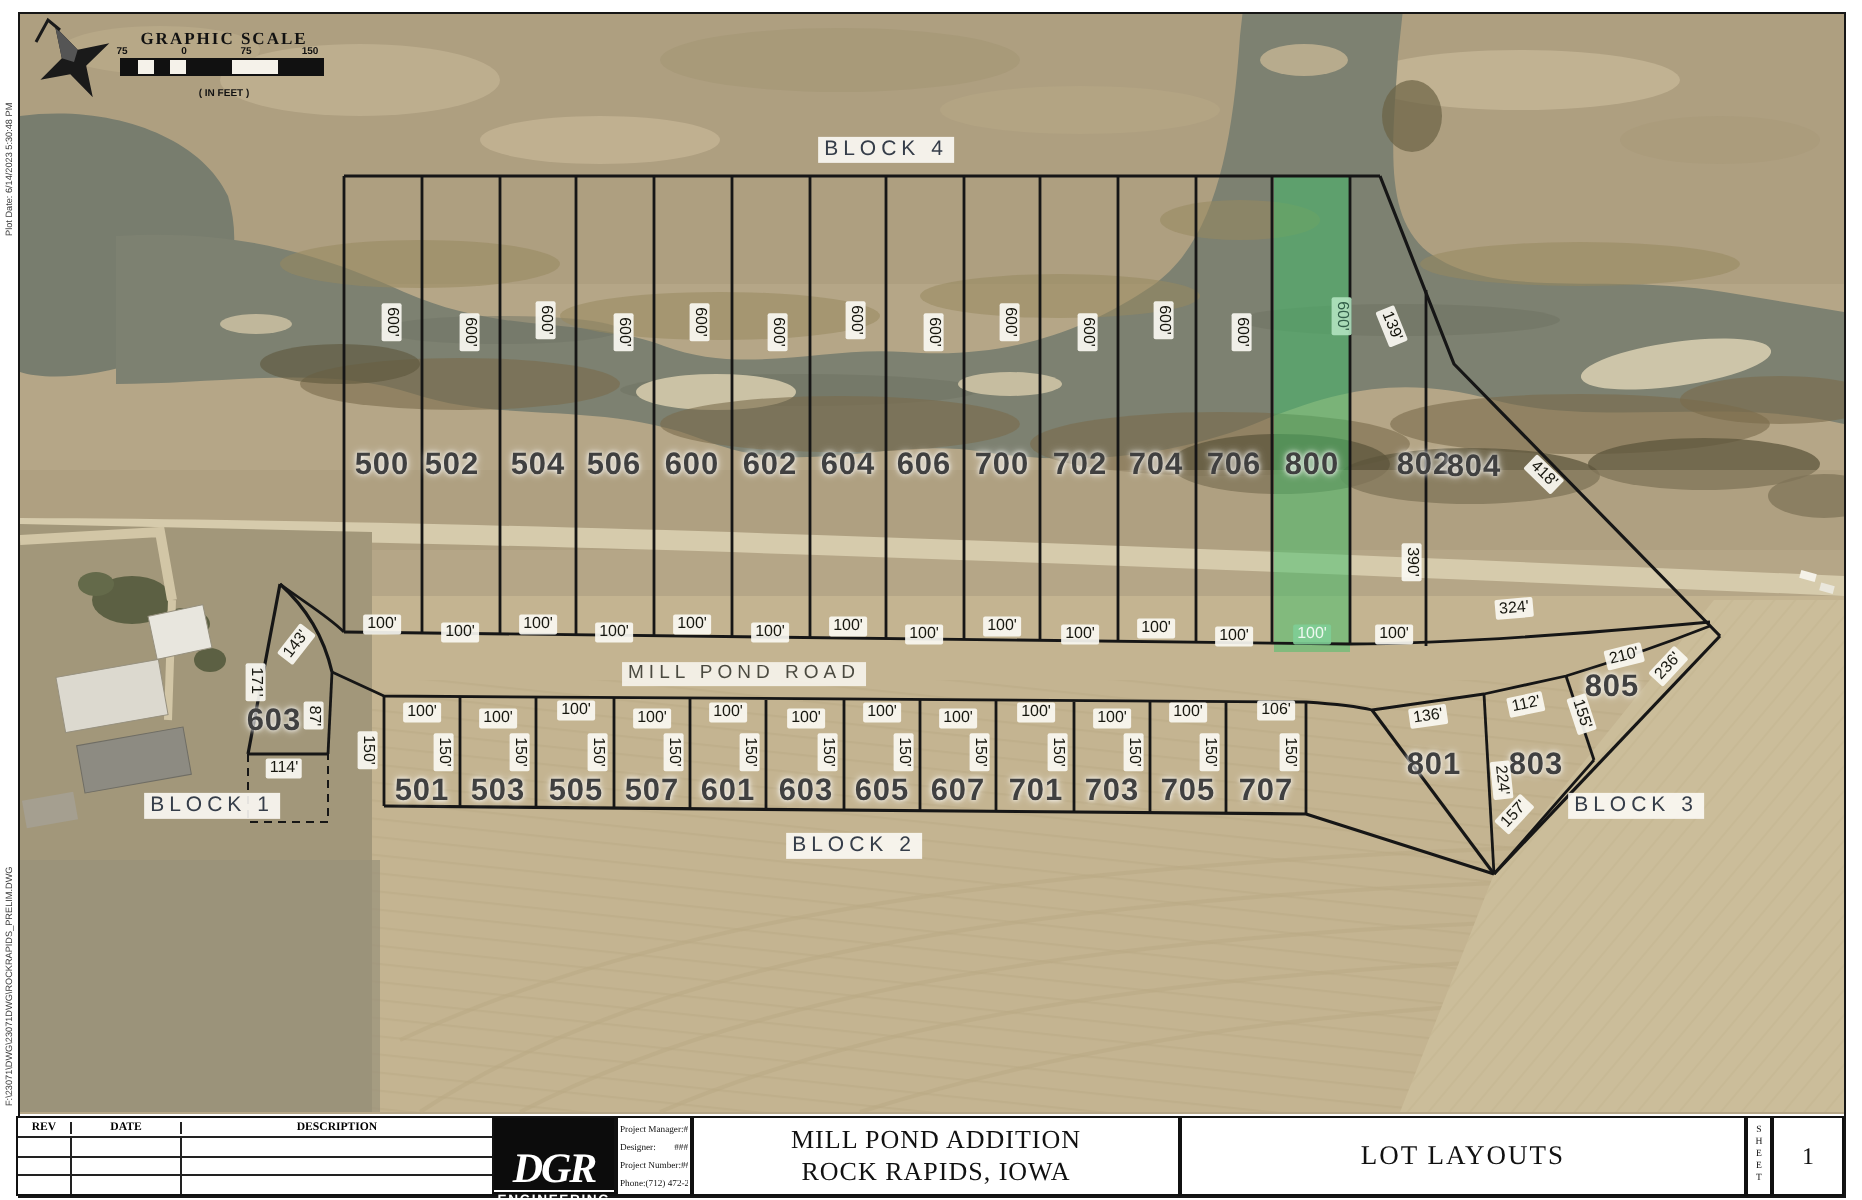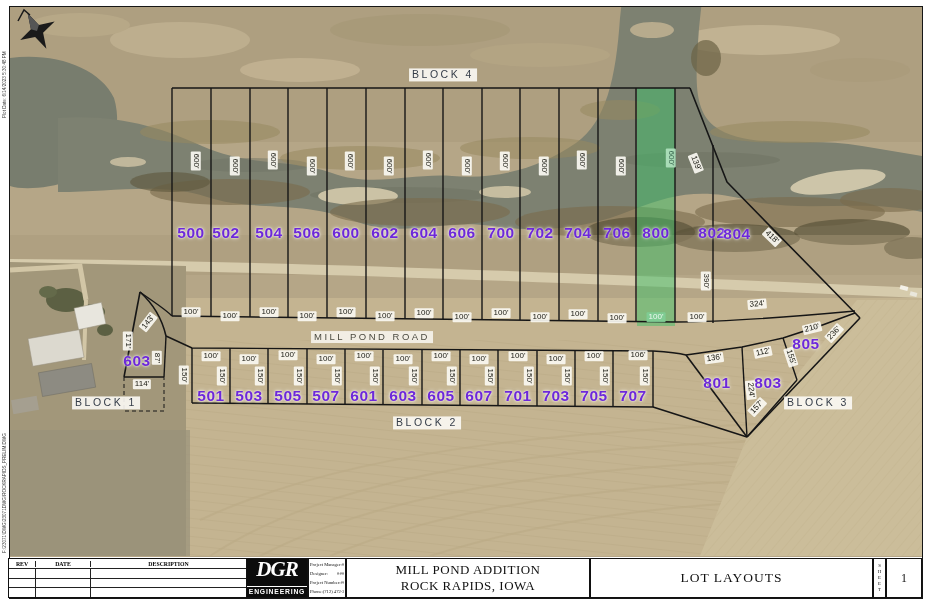--- a/index.html
+++ b/index.html
@@ -1,21 +1,21 @@
 <!DOCTYPE html>
 <html><head>
 <meta charset="utf-8">
 <style>
   html,body{margin:0;padding:0;background:#e8e8e8;}
   .sheet{position:relative;width:931px;height:600px;background:#ffffff;overflow:hidden;
          font-family:"Liberation Sans",sans-serif;}
   .frame{position:absolute;left:9px;top:6px;width:912px;height:591px;border:1.5px solid #161616;z-index:5;pointer-events:none;}
   svg.aerial{position:absolute;left:0;top:0;z-index:1;}
   .lbl{position:absolute;z-index:3;white-space:nowrap;transform:translate(-50%,-50%) rotate(var(--r,0deg));}
-  .lotnum{font-size:15.5px;font-weight:bold;color:#6d28d9;letter-spacing:.5px;
+  .lotnum{font-size:15.5px;font-weight:bold;color:#404040;letter-spacing:.5px;
           text-shadow:0 0 2px rgba(255,255,255,.95),0 0 4px rgba(255,255,255,.8);}
   .dim{font-size:8px;color:#17170f;background:rgba(250,248,242,.92);padding:0 2px;line-height:1.2;border-radius:1px;}
   .dim.gbg{background:rgba(176,226,190,.92);color:#33604a;}
   .dim.gsolid{background:rgba(126,206,150,.9);color:#eef8f0;}
   .blocklbl{font-size:10.5px;color:#353d49;background:rgba(252,250,245,.9);padding:0 3px;letter-spacing:2.5px;line-height:1.25;}
   .roadlbl{font-size:9.5px;color:#4b4a40;background:rgba(250,248,242,.85);padding:0 3px;letter-spacing:2.5px;line-height:1.25;}
   .scale{position:absolute;left:55px;top:11px;width:115px;height:42px;z-index:4;}
   .scale .title{position:absolute;left:57px;top:8px;transform:translate(-50%,-50%);font-family:"Liberation Serif",serif;
                 font-weight:bold;font-size:8.5px;letter-spacing:1px;color:#111;white-space:nowrap;}
   .scale .tick{position:absolute;transform:translate(-50%,0);font-size:5px;font-weight:bold;color:#111;top:12px;}
@@ -27,21 +27,21 @@
   
   .tb{position:absolute;z-index:7;background:#fff;border:1px solid #111;box-sizing:border-box;top:558px;height:40px;}
   .tb-rev{left:8px;width:239px;display:flex;flex-direction:column;font-family:"Liberation Serif",serif;}
   .tb-rev .hdr{display:flex;border-bottom:1px solid #222;font-size:5.8px;font-weight:bold;height:9px;align-items:center;}
   .tb-rev .row{display:flex;border-bottom:1px solid #222;flex:1;}
   .tb-rev .row:last-child{border-bottom:none;}
   .c-rev{width:26px;border-right:1px solid #222;text-align:center;}
   .c-date{width:54px;border-right:1px solid #222;text-align:center;}
   .c-desc{flex:1;text-align:center;}
   .tb-logo{left:246px;width:62px;background:#0c0c0c;display:flex;flex-direction:column;align-items:center;justify-content:space-between;}
-  .tb-logo .dgr{color:#fff;font-weight:bold;font-size:21px;letter-spacing:-1px;line-height:1;margin-top:0;font-family:"Liberation Serif",serif;font-style:italic;}
+  .tb-logo .dgr{color:#fff;font-weight:bold;font-size:21px;letter-spacing:-1px;line-height:1;margin-top:15px;font-family:"Liberation Serif",serif;font-style:italic;}
   .tb-logo .eng{color:#fff;font-size:6.8px;font-weight:bold;letter-spacing:.8px;border-top:1px solid #fff;width:100%;text-align:center;padding:1px 0 2px;}
   .tb-info{left:308px;width:38px;font-family:"Liberation Serif",serif;font-size:4.6px;color:#111;display:flex;flex-direction:column;justify-content:space-around;padding:1px 1px;}
   .tb-info .r{display:flex;justify-content:space-between;white-space:nowrap;overflow:hidden;}
   .tb-title{left:346px;width:244px;display:flex;flex-direction:column;align-items:center;justify-content:center;
             font-family:"Liberation Serif",serif;font-size:13px;color:#111;letter-spacing:.5px;line-height:1.25;}
   .tb-layout{left:590px;width:283px;display:flex;align-items:center;justify-content:center;
              font-family:"Liberation Serif",serif;font-size:13.5px;color:#111;letter-spacing:1px;}
   .tb-sheetword{left:873px;width:13px;display:flex;align-items:center;justify-content:center;
                 font-family:"Liberation Serif",serif;font-size:4.8px;color:#111;}
   .tb-sheetword span{writing-mode:vertical-rl;text-orientation:upright;letter-spacing:1px;}
@@ -185,20 +185,37 @@
   <div class="frame"></div>
 
   <svg class="narrow" width="46" height="48" viewBox="0 0 46 48">
     <g transform="rotate(-28 23 26)">
       <polygon points="23,6 27.5,21.5 43,26 27.5,30.5 23,46 18.5,30.5 4,26 18.5,21.5" fill="#1a1a1a"></polygon>
       <polygon points="23,6 27.5,21.5 23,26 18.5,21.5" fill="#555"></polygon>
     </g>
     <polyline points="4,16 10,5 16,10" fill="none" stroke="#1a1a1a" stroke-width="1.5"></polyline>
   </svg>
 
+  <div class="scale">
+    <div class="title">GRAPHIC SCALE</div>
+    <span class="tick" style="left:6px">75</span>
+    <span class="tick" style="left:37px">0</span>
+    <span class="tick" style="left:68px">75</span>
+    <span class="tick" style="left:100px">150</span>
+    <div class="bar">
+      <div class="b" style="width:8px"></div>
+        <div class="w" style="width:8px"></div>
+      <div class="b" style="width:8px"></div>
+        <div class="w" style="width:8px"></div>
+      <div class="b" style="width:23px"></div>
+        <div class="w" style="width:23px"></div>
+      <div class="b" style="width:22px"></div>
+    </div>
+    <div class="units">( IN FEET )</div>
+  </div>
 
   <div class="vnote" style="left:2px;top:118px">Plot Date: 6/14/2023 5:30:48 PM</div>
   <div class="vnote" style="left:2px;top:553px">F:\23071\DWG\23071DWG\ROCKRAPIDS_PRELIM.DWG</div>
 
   <span class="lbl blocklbl" style="left:106px;top:403px">BLOCK 1</span>
   <span class="lbl blocklbl" style="left:427px;top:423px">BLOCK 2</span>
   <span class="lbl blocklbl" style="left:818px;top:403px">BLOCK 3</span>
   <span class="lbl blocklbl" style="left:443px;top:75px">BLOCK 4</span>
   <span class="lbl roadlbl" style="left:372px;top:337px">MILL POND ROAD</span>
 

